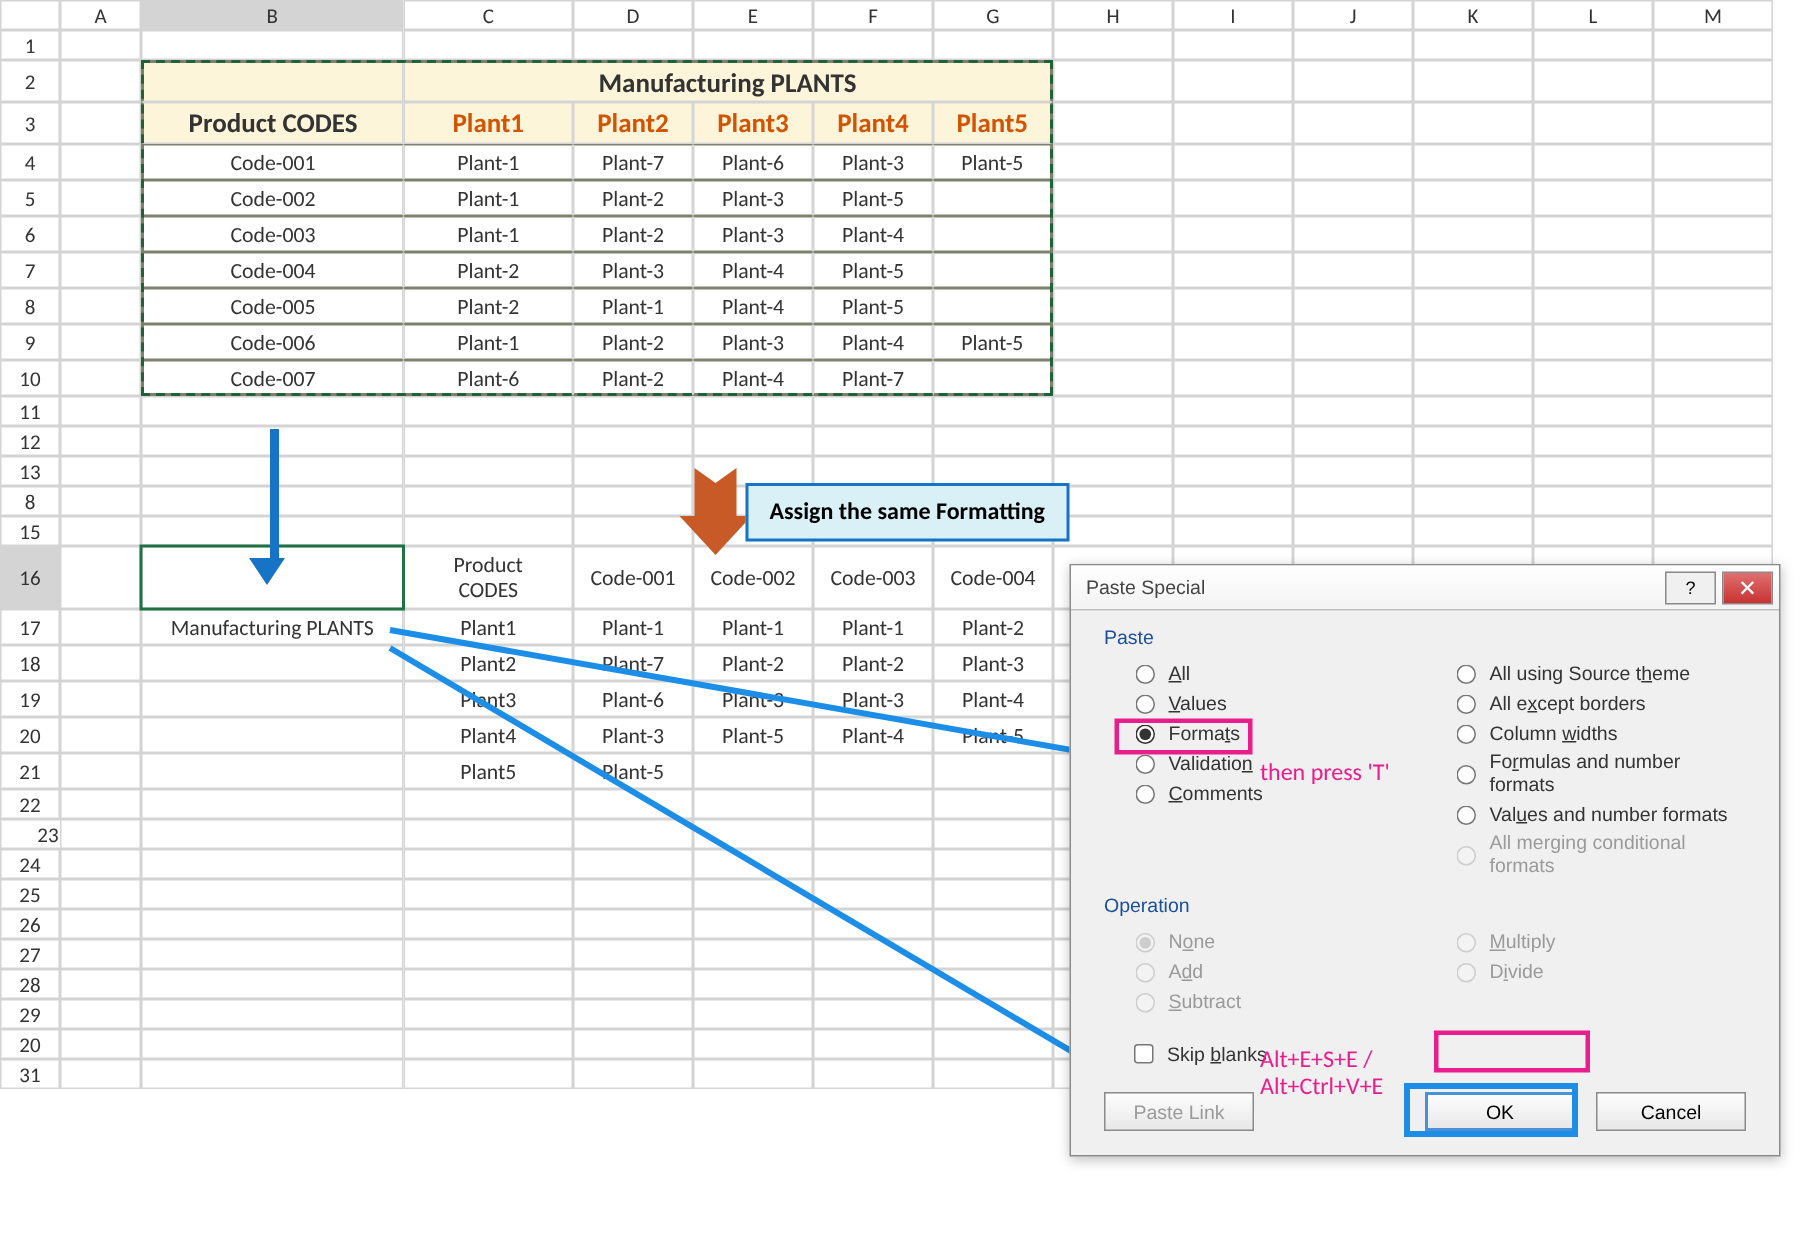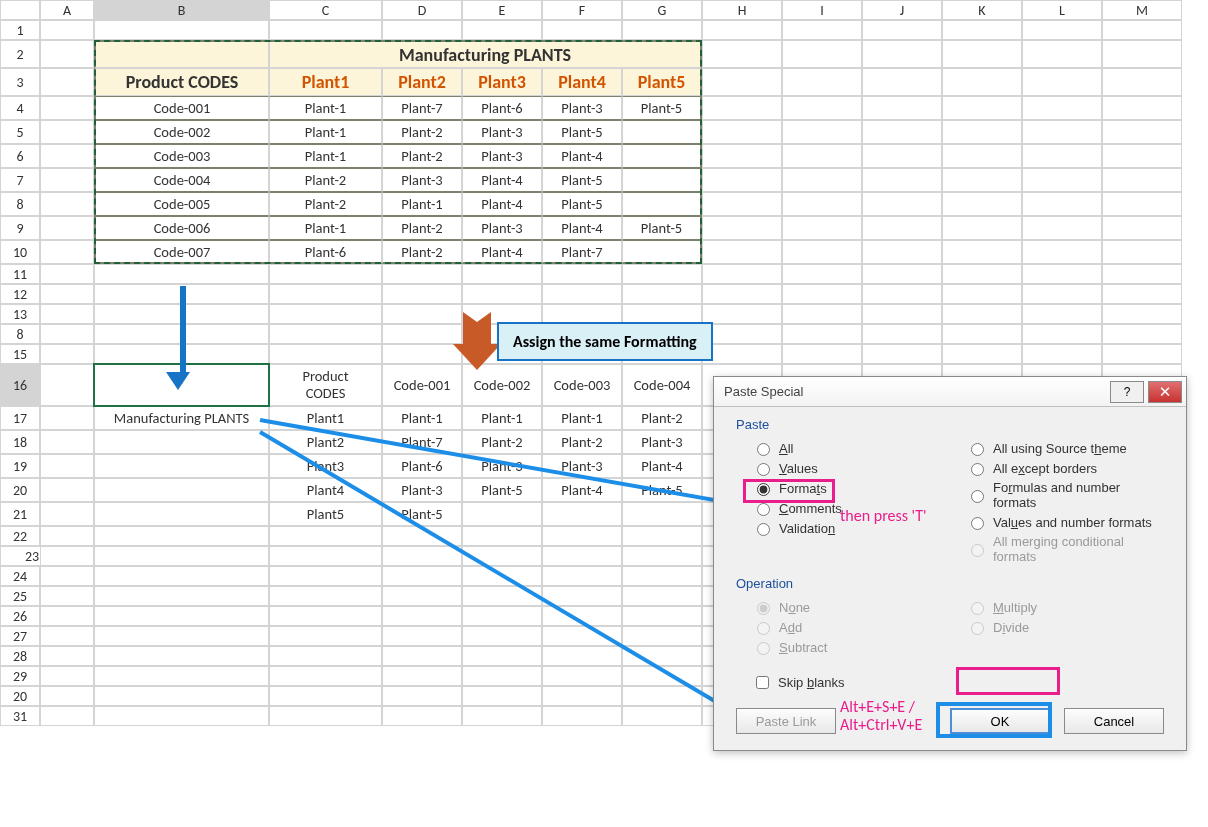--- a/index.html
+++ b/index.html
@@ -629,35 +629,39 @@
               <label class="radio-row">
                 <input type="radio" name="paste" style="">
                 <span><u class="acc">V</u>alues</span>
               </label>
               <label class="radio-row">
                 <input type="radio" name="paste" checked="" style="">
                 <span>Forma<u class="acc">t</u>s</span>
               </label>
               <label class="radio-row">
                 <input type="radio" name="paste" style="">
+                <span>Validatio<u class="acc">n</u></span>
+              </label>
+              <label class="radio-row">
+                <input type="radio" name="paste" style="">
                 <span><u class="acc">C</u>omments</span>
-              </label>
-              <label class="radio-row">
-                <input type="radio" name="paste" style="">
-                <span>Validatio<u class="acc">n</u></span>
               </label>
             </div>
             <div>
               <label class="radio-row">
                 <input type="radio" name="paste" style="">
                 <span>All using Source t<u class="acc">h</u>eme</span>
               </label>
               <label class="radio-row">
                 <input type="radio" name="paste" style="">
                 <span>All e<u class="acc">x</u>cept borders</span>
+              </label>
+              <label class="radio-row">
+                <input type="radio" name="paste" style="">
+                <span>Column <u class="acc">w</u>idths</span>
               </label>
               <label class="radio-row">
                 <input type="radio" name="paste" style="">
                 <span>Fo<u class="acc">r</u>mulas and number formats</span>
               </label>
               <label class="radio-row">
                 <input type="radio" name="paste" style="">
                 <span>Val<u class="acc">u</u>es and number formats</span>
               </label>
               <label class="radio-row disabled">

